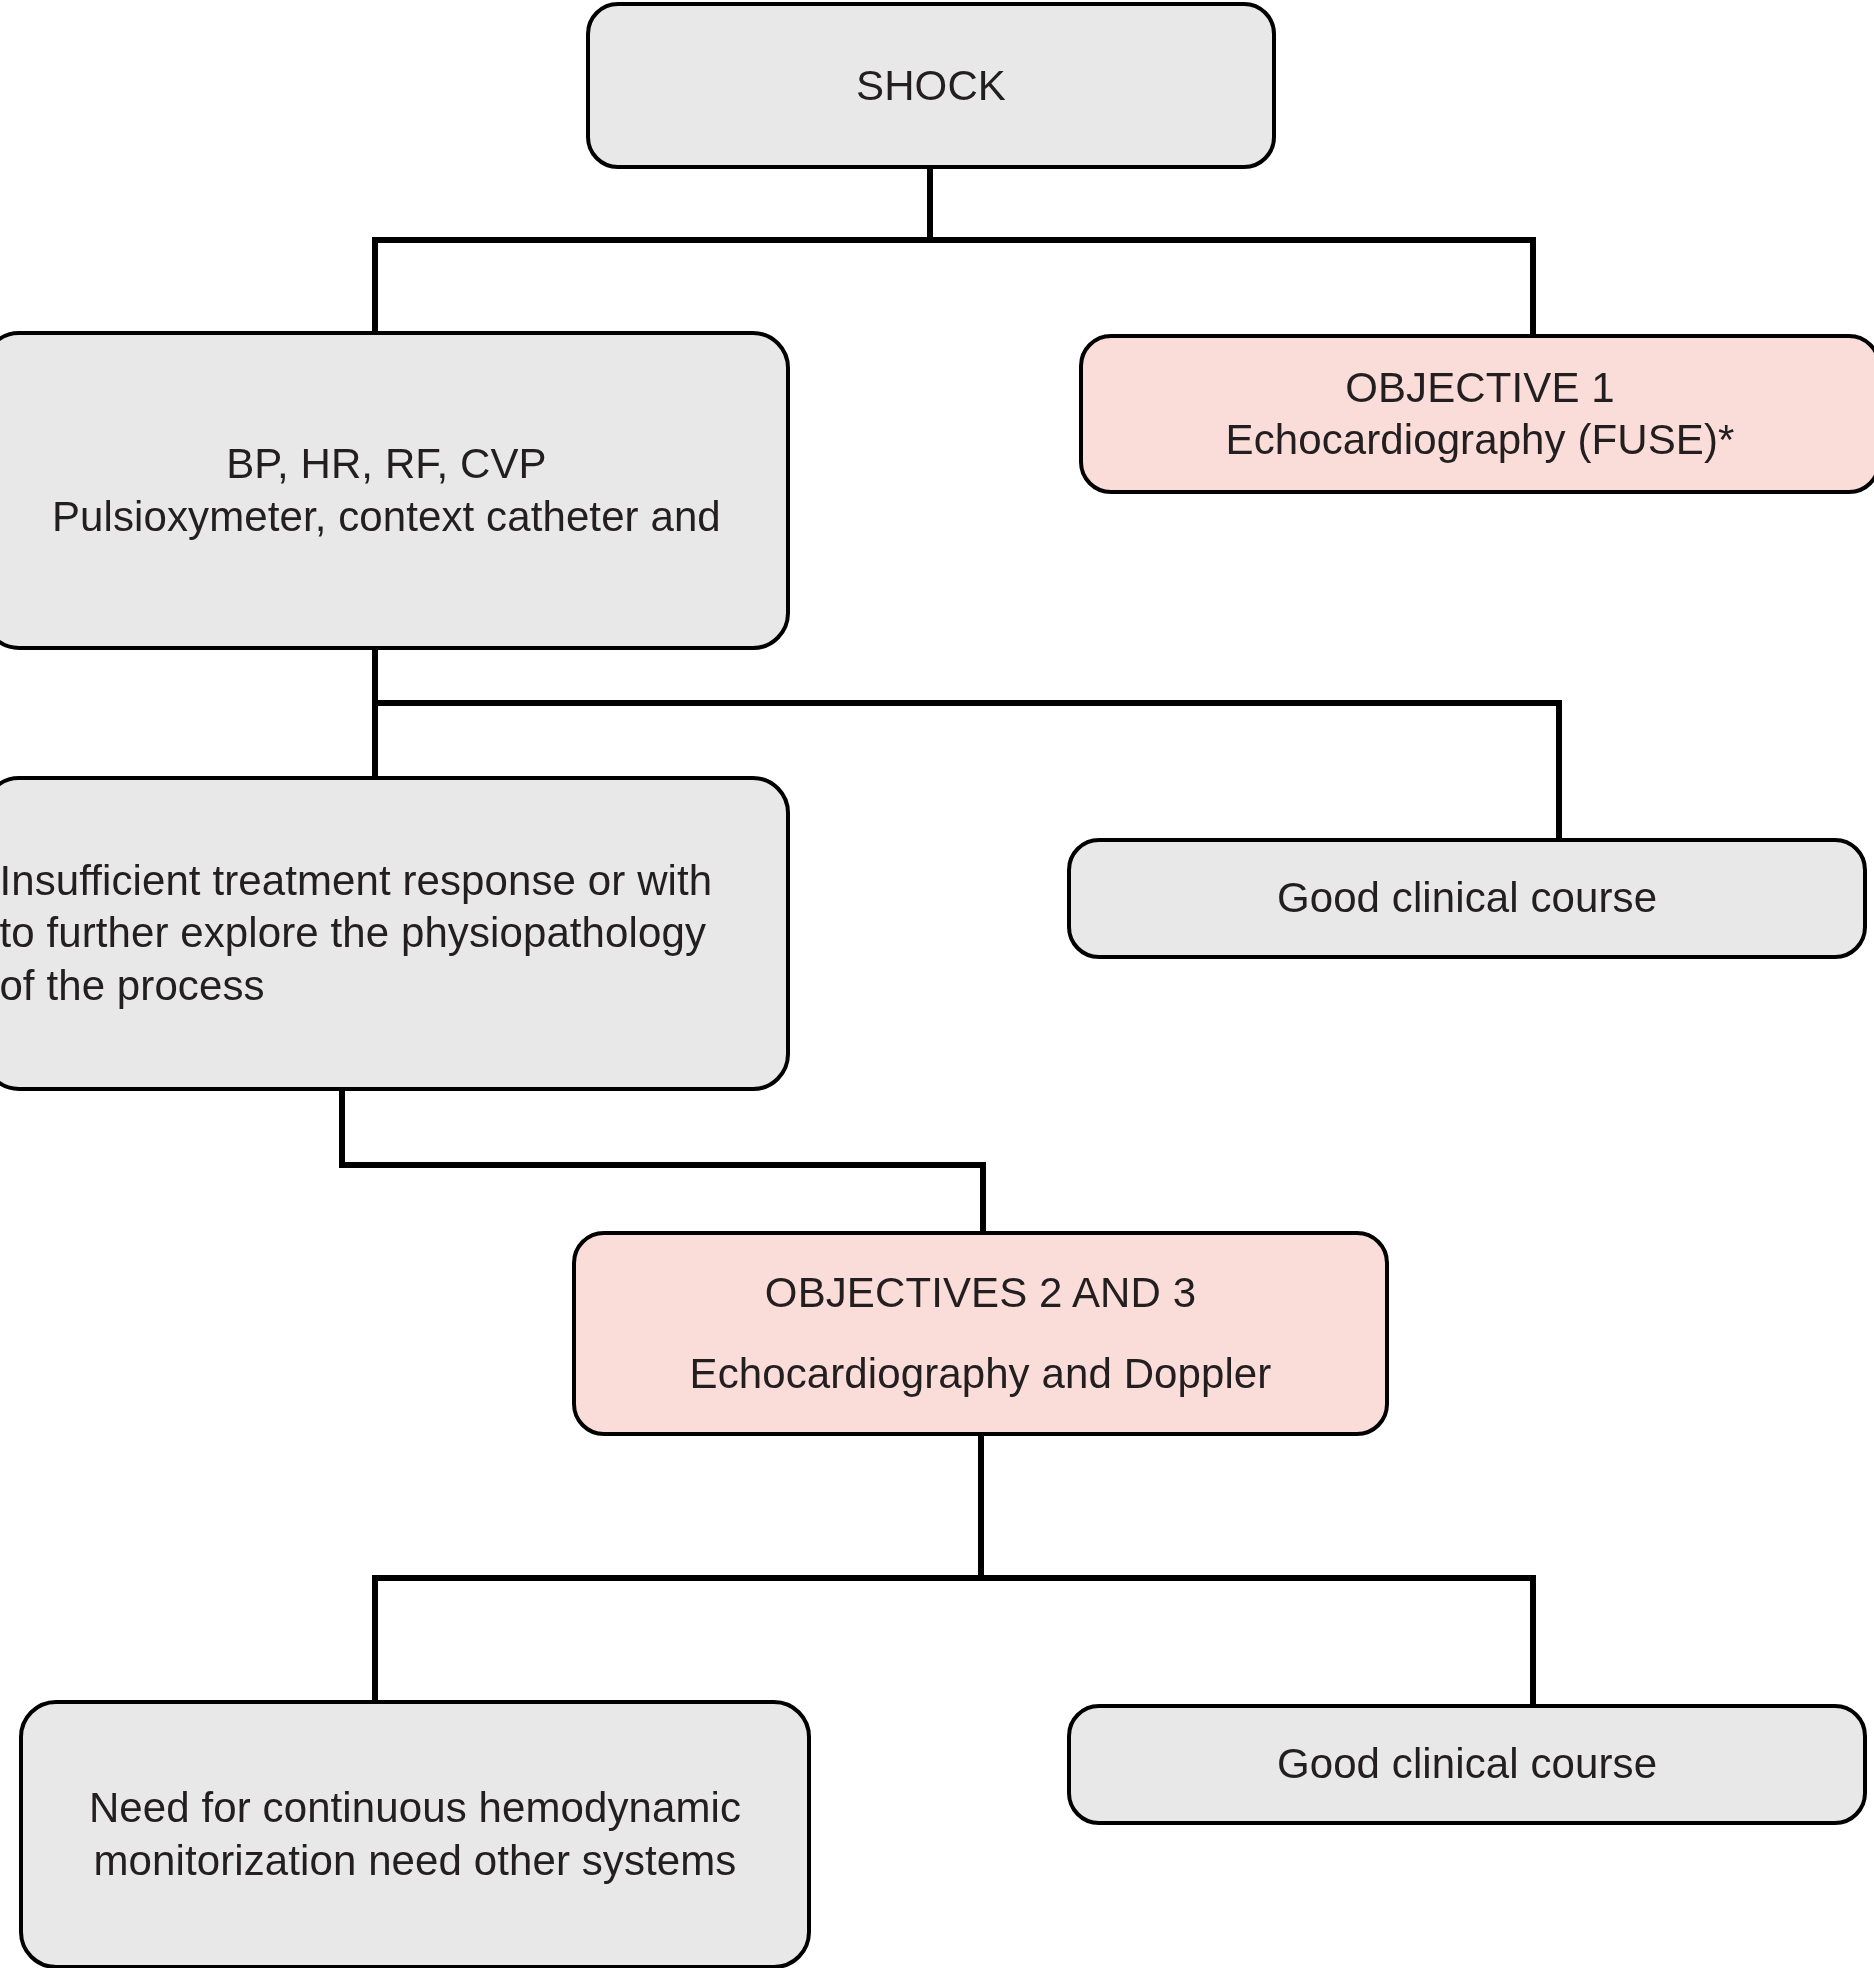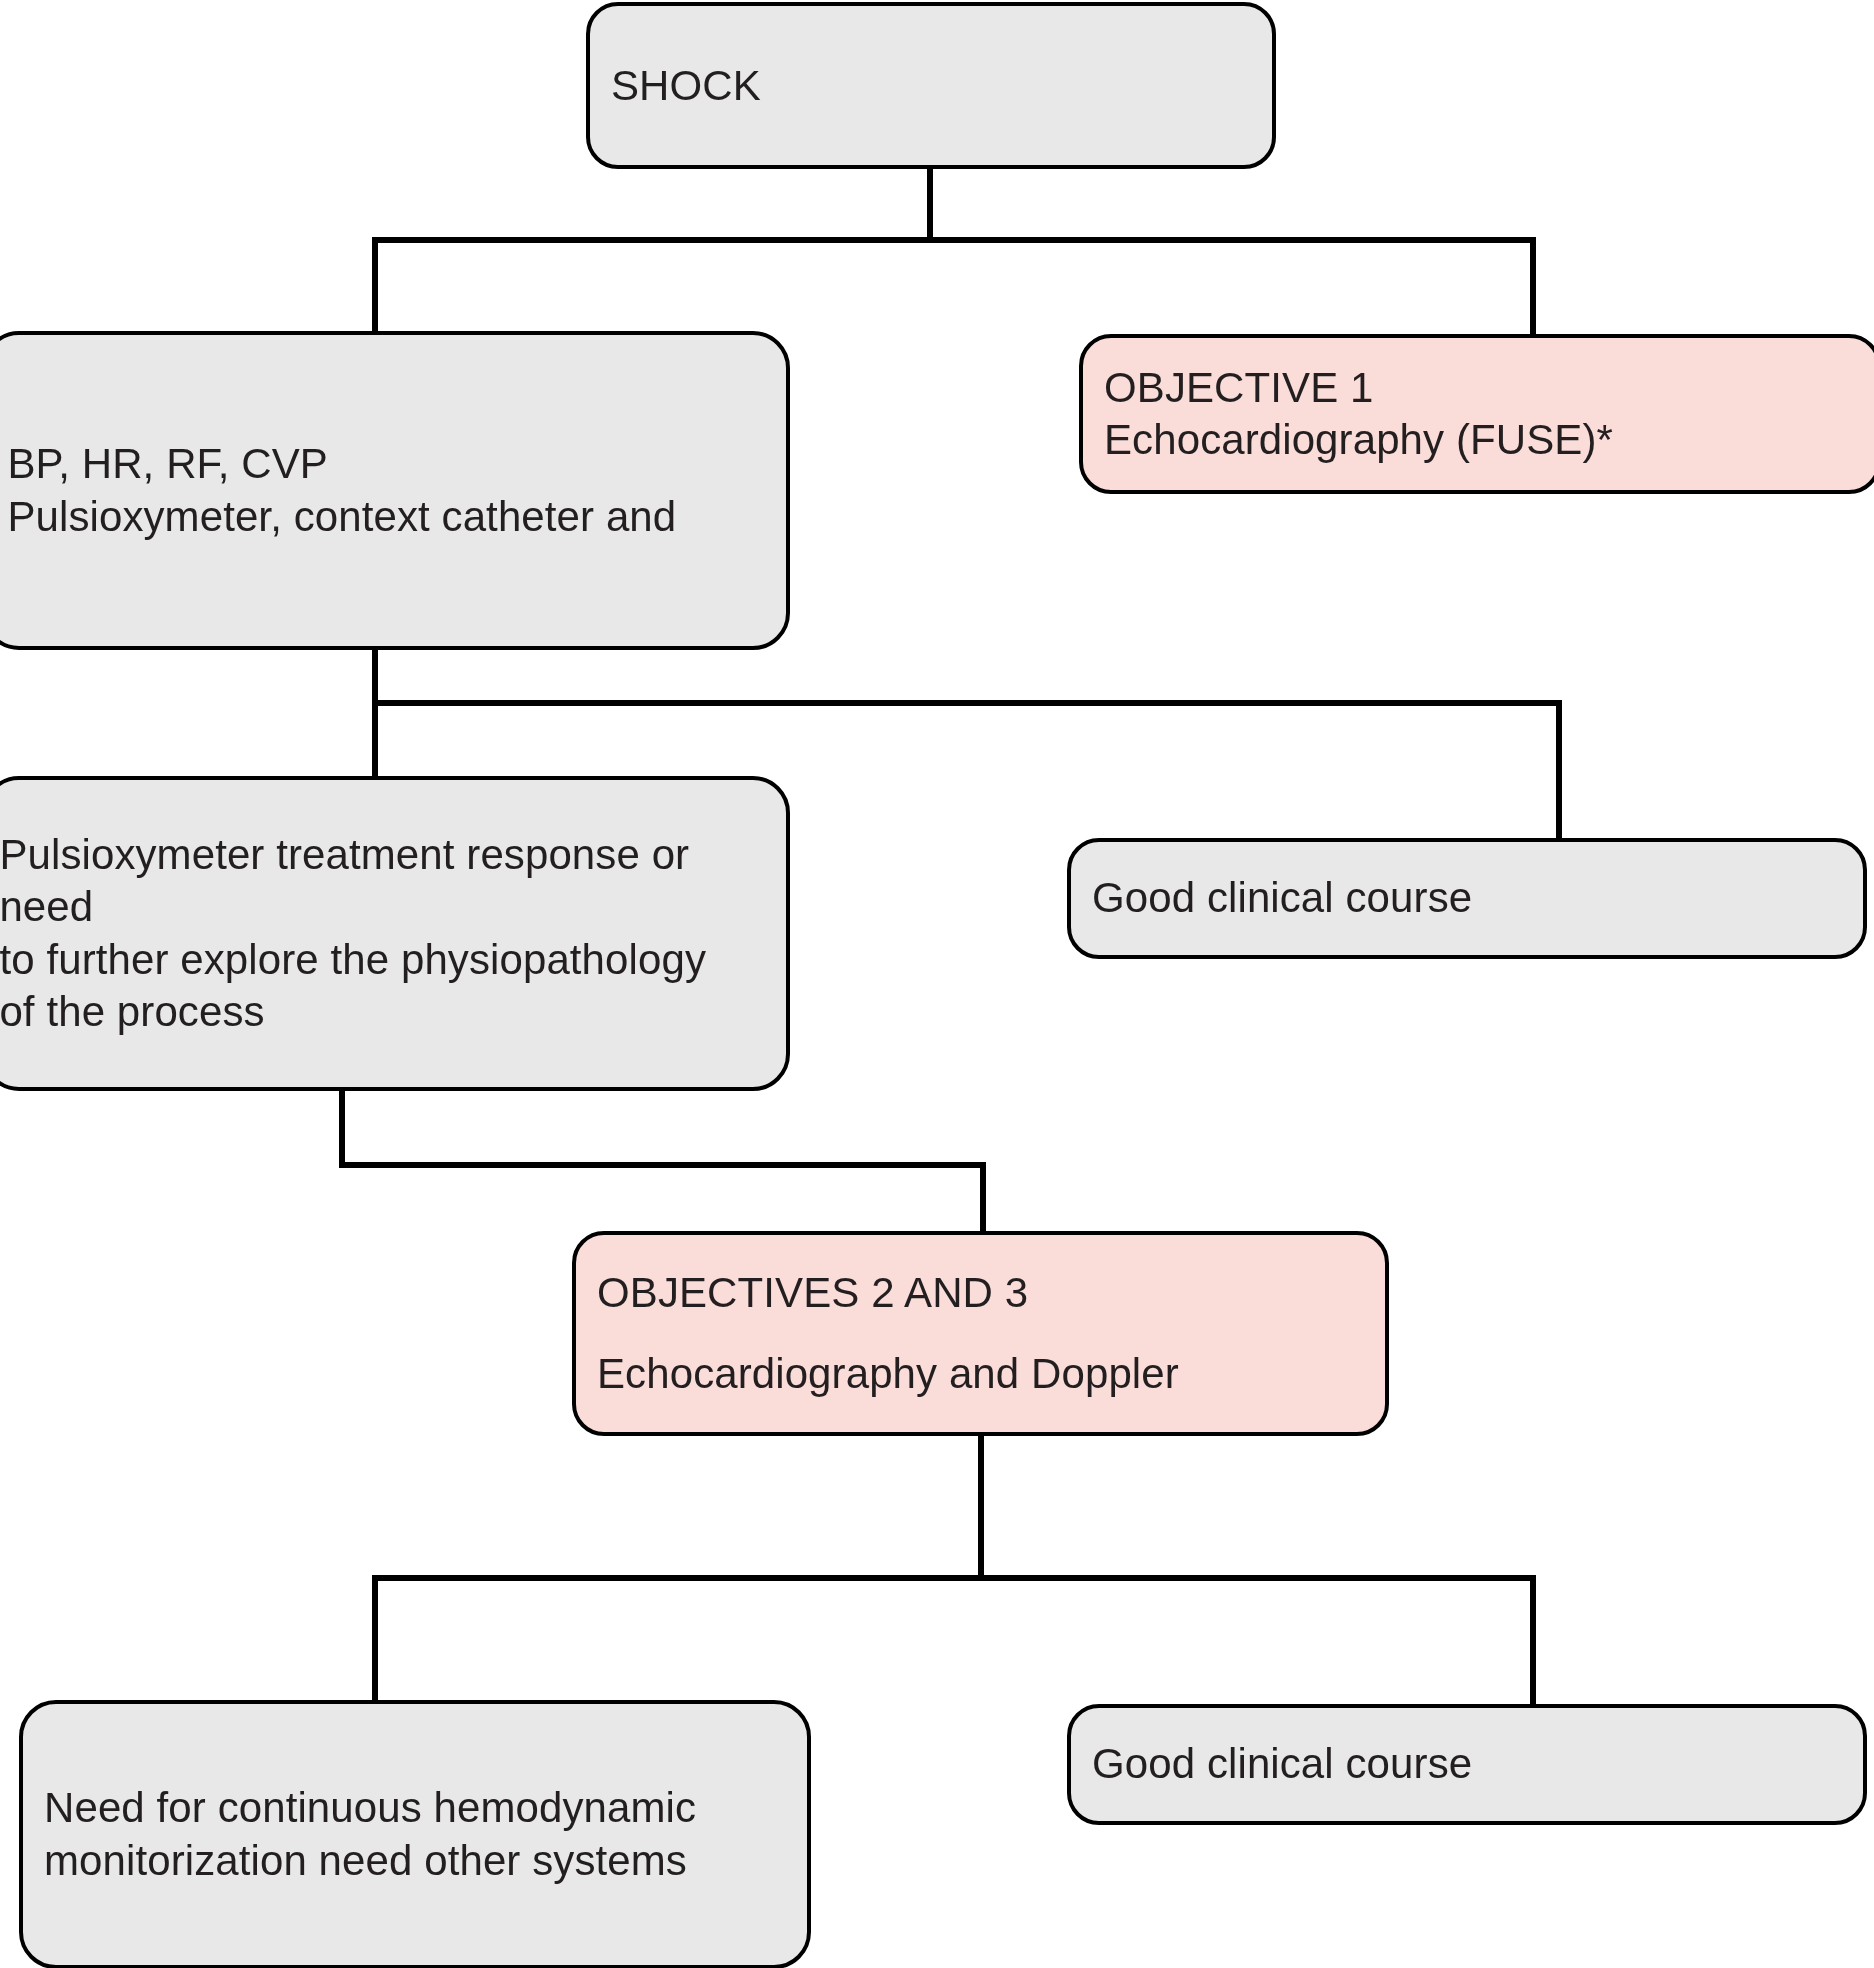--- a/index.html
+++ b/index.html
@@ -27,21 +27,21 @@
     justify-content: center;
     color: #231f20;
     font-size: 42px;
     line-height: 1.24;
     letter-spacing: 0.1px;
     z-index: 5;
   }
   .node .ln { display: block; }
   .node.gray { background: #e7e8e7; }
   .node.pink { background: #fadcd9; }
-  .node.center { text-align: center; align-items: flex-start; padding: 0 21px; }
+  .node.center { text-align: center; align-items: center; padding: 0 21px; }
   .node.left   { text-align: left;  align-items: stretch; padding: 0 13px; }
 
   
   #node-shock              { left: 586px;  top: 2.4px;    width: 690px;  height: 167px; }
   #node-basic-monitoring   { left: -17.6px;  top: 331px;  width: 808px; height: 319px; border-radius: 37px; }
   #node-objective-1        { left: 1079px; top: 334px;  width: 802px; height: 160px; }
   #node-insufficient       { left: -17.6px;  top: 776px;  width: 808px; height: 315px; border-radius: 37px; }
   #node-good-course-1      { left: 1067px; top: 838px; width: 800px;  height: 121px; }
   #node-objectives-2-3     { left: 572px;  top: 1231px; width: 817px; height: 205px; gap: 28px; }
   #node-need-continuous    { left: 19px;    top: 1700px; width: 792px;  height: 269px; border-radius: 37px; }
@@ -109,21 +109,21 @@
     <span class="ln">BP, HR, RF, CVP</span>
     <span class="ln">Pulsioxymeter, context catheter and</span>
   </div>
 
   <div class="node pink center" id="node-objective-1">
     <span class="ln">OBJECTIVE 1</span>
     <span class="ln">Echocardiography (FUSE)*</span>
   </div>
 
   <div class="node gray left" id="node-insufficient">
-    <span class="ln">Pulsioxymeter treatment response or need</span>
+    <span class="ln">Insufficient treatment response or with</span>
     <span class="ln">to further explore the physiopathology</span>
     <span class="ln">of the process</span>
   </div>
 
   <div class="node gray center" id="node-good-course-1">
     <span class="ln">Good clinical course</span>
   </div>
 
   <div class="node pink center" id="node-objectives-2-3">
     <span class="ln">OBJECTIVES 2 AND 3</span>

